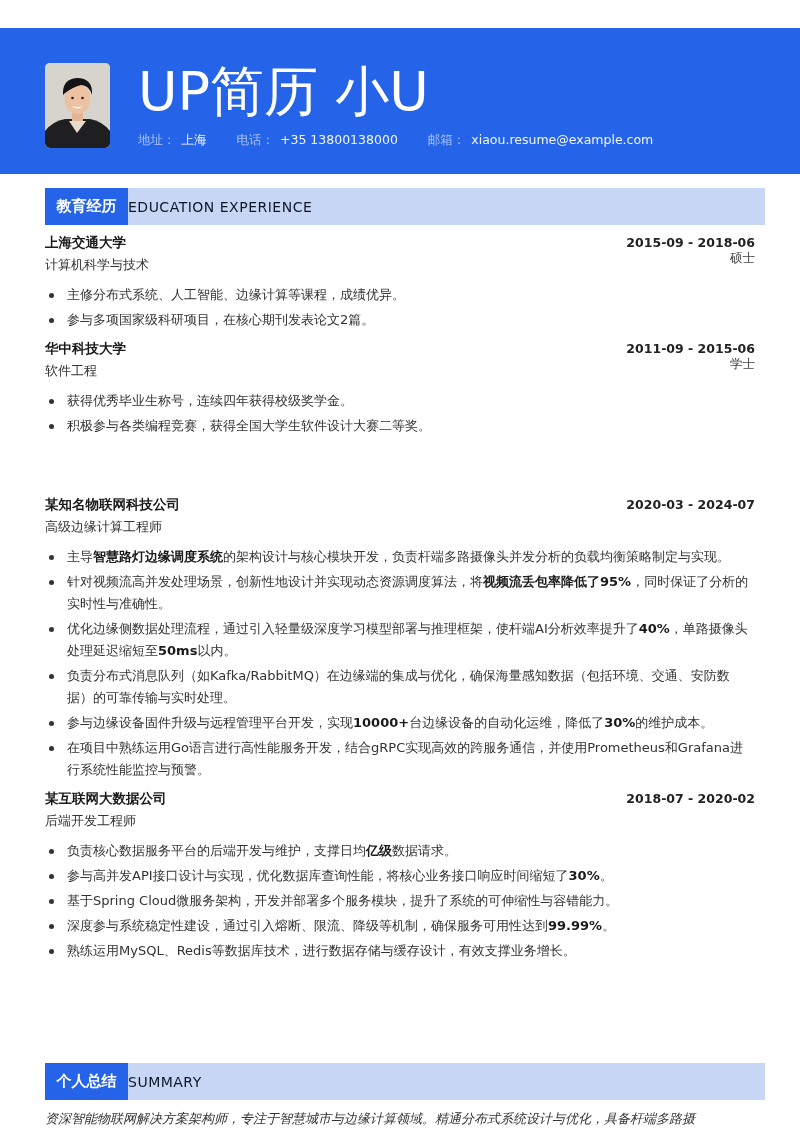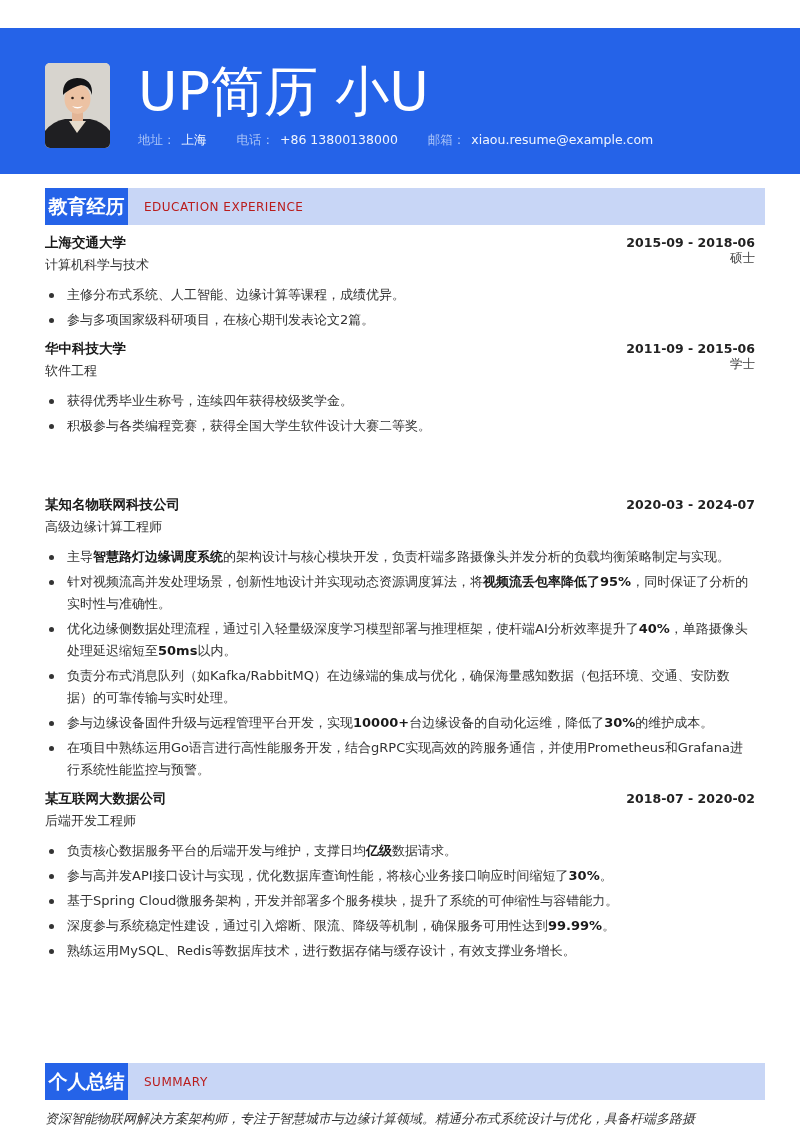--- a/index.html
+++ b/index.html
@@ -34,26 +34,26 @@
     .contact .lbl { color: #a9c3f7; margin-right: 6px; }
     .contact .val { color: #f0f5ff; }
 
     .section { position: absolute; left: 45px; width: 720px; }
     .sec-head {
       height: 37px; background: #c8d6f6;
       display: flex; align-items: stretch;
     }
     .sec-head .cn {
       background: #2563e8; color: #fff;
-      font-size: 19px; font-weight: bold;
+      font-size: 15px; font-weight: bold;
       width: 83px; display: flex; align-items: center; justify-content: center;
     }
     .sec-head .en {
-      color: #b91c1c; font-size: 12px; letter-spacing: 0.5px;
-      display: flex; align-items: center; padding-left: 16px;
+      color: #0f172a; font-size: 14px; letter-spacing: 0.5px;
+      display: flex; align-items: center; padding-left: 0;
     }
 
     .entry { position: relative; margin-top: 8px; }
     .entry-top { display: flex; justify-content: space-between; align-items: baseline; gap: 36px; }
     .entry-title { font-size: 13.5px; font-weight: bold; color: #1a1a1a; line-height: 22px; }
     .entry-date { font-size: 12.5px; font-weight: bold; color: #222; padding-right: 10px; line-height: 22px; }
     .entry-sub-row { display: flex; justify-content: space-between; align-items: flex-start; }
     .entry-sub { font-size: 13px; color: #333; line-height: 22px; }
     .entry-degree { font-size: 12.5px; color: #444; padding-right: 10px; line-height: 16px; margin-top: -4px; }
 
@@ -91,21 +91,21 @@
     </svg>
   </div>
   <div class="name">UP简历 小U</div>
   <div class="contact">
     <div class="item">
       <span class="lbl">地址：</span>
       <span class="val">上海</span>
     </div>
     <div class="item">
       <span class="lbl">电话：</span>
-      <span class="val">+86 13800138000</span>
+      <span class="val">+35 13800138000</span>
     </div>
     <div class="item">
       <span class="lbl">邮箱：</span>
       <span class="val">xiaou.resume@example.com</span>
     </div>
   </div>
 </header>
 
 <section class="section" style="top:188px;">
   <div class="sec-head">

